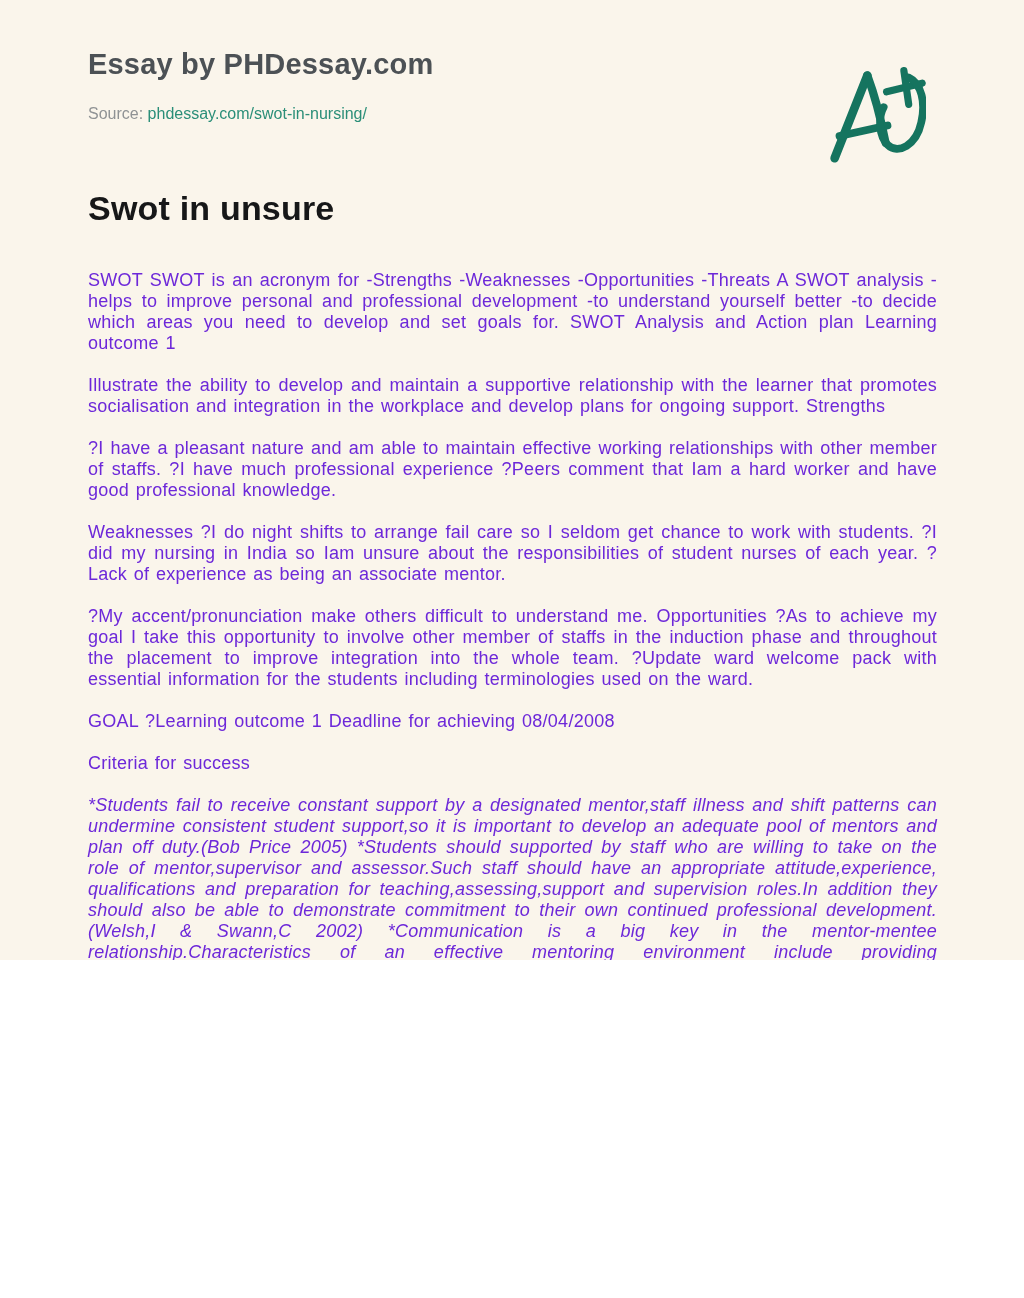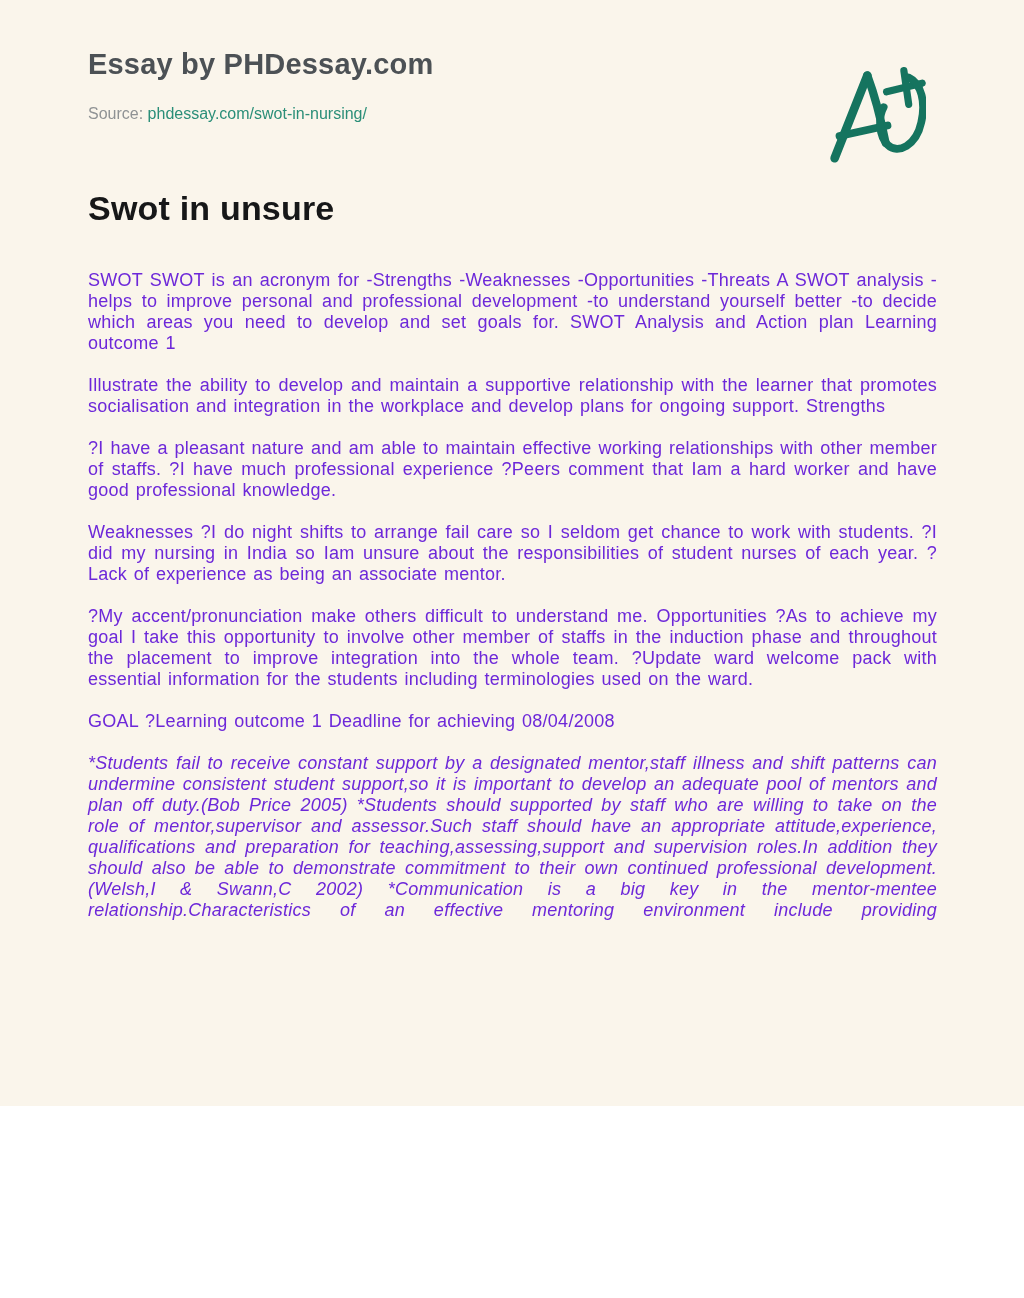--- a/index.html
+++ b/index.html
@@ -1,21 +1,21 @@
 <!DOCTYPE html>
 <html><head>
 <meta charset="utf-8">
 <style>
   html, body { margin: 0; padding: 0; }
   body { font-family: "Liberation Sans", sans-serif; }
 
   .page {
     position: relative;
     width: 1024px;
-    height: 1106px;
+    height: 960px;
     background: #faf5eb;
     overflow: hidden;
     box-sizing: border-box;
   }
 
   .content {
     padding: 48px 87px 0 88px;
     position: relative;
   }
 
@@ -106,17 +106,18 @@
 
     <h2 class="essay-title">Swot in unsure</h2>
 
     <div class="essay-body">
       <p>SWOT SWOT is an acronym for -Strengths -Weaknesses -Opportunities -Threats A SWOT analysis -helps to improve personal and professional development -to understand yourself better -to decide which areas you need to develop and set goals for. SWOT Analysis and Action plan Learning outcome 1</p>
       <p>Illustrate the ability to develop and maintain a supportive relationship with the learner that promotes socialisation and integration in the workplace and develop plans for ongoing support. Strengths</p>
       <p>?I have a pleasant nature and am able to maintain effective working relationships with other member of staffs. ?I have much professional experience ?Peers comment that Iam a hard worker and have good professional knowledge.</p>
       <p>Weaknesses ?I do night shifts to arrange fail care so I seldom get chance to work with students. ?I did my nursing in India so Iam unsure about the responsibilities of student nurses of each year. ?Lack of experience as being an associate mentor.</p>
       <p>?My accent/pronunciation make others difficult to understand me. Opportunities ?As to achieve my goal I take this opportunity to involve other member of staffs in the induction phase and throughout the placement to improve integration into the whole team. ?Update ward welcome pack with essential information for the students including terminologies used on the ward.</p>
       <p>GOAL ?Learning outcome 1 Deadline for achieving 08/04/2008</p>
+      <p>Criteria for success</p>
       <p class="clipped">*Students fail to receive constant support by a designated mentor,staff illness and shift patterns can undermine consistent student support,so it is important to develop an adequate pool of mentors and plan off duty.(Bob Price 2005) *Students should supported by staff who are willing to take on the role of mentor,supervisor and assessor.Such staff should have an appropriate attitude,experience, qualifications and preparation for teaching,assessing,support and supervision roles.In addition they should also be able to demonstrate commitment to their own continued professional development.(Welsh,I &amp; Swann,C 2002) *Communication is a big key in the mentor-mentee relationship.Characteristics of an effective mentoring environment include providing</p>
     </div>
 
   </div>
 </div>
 
 </body></html>

